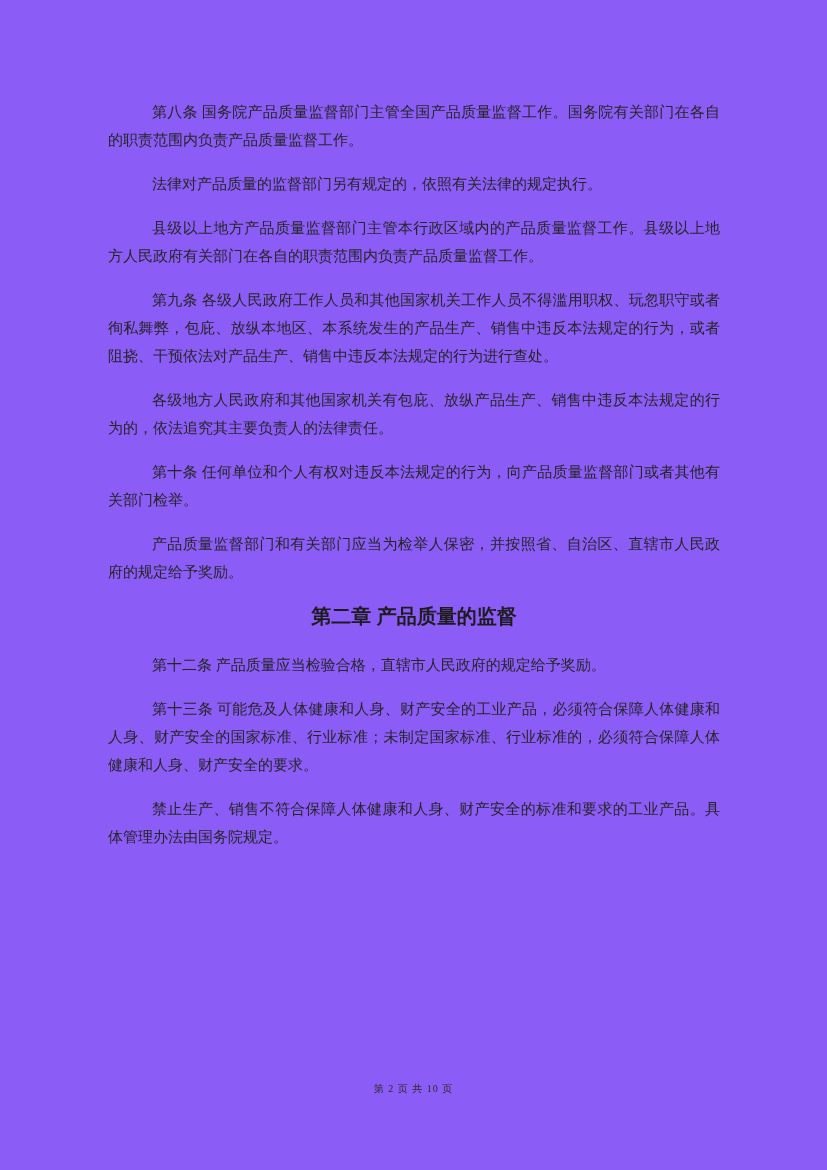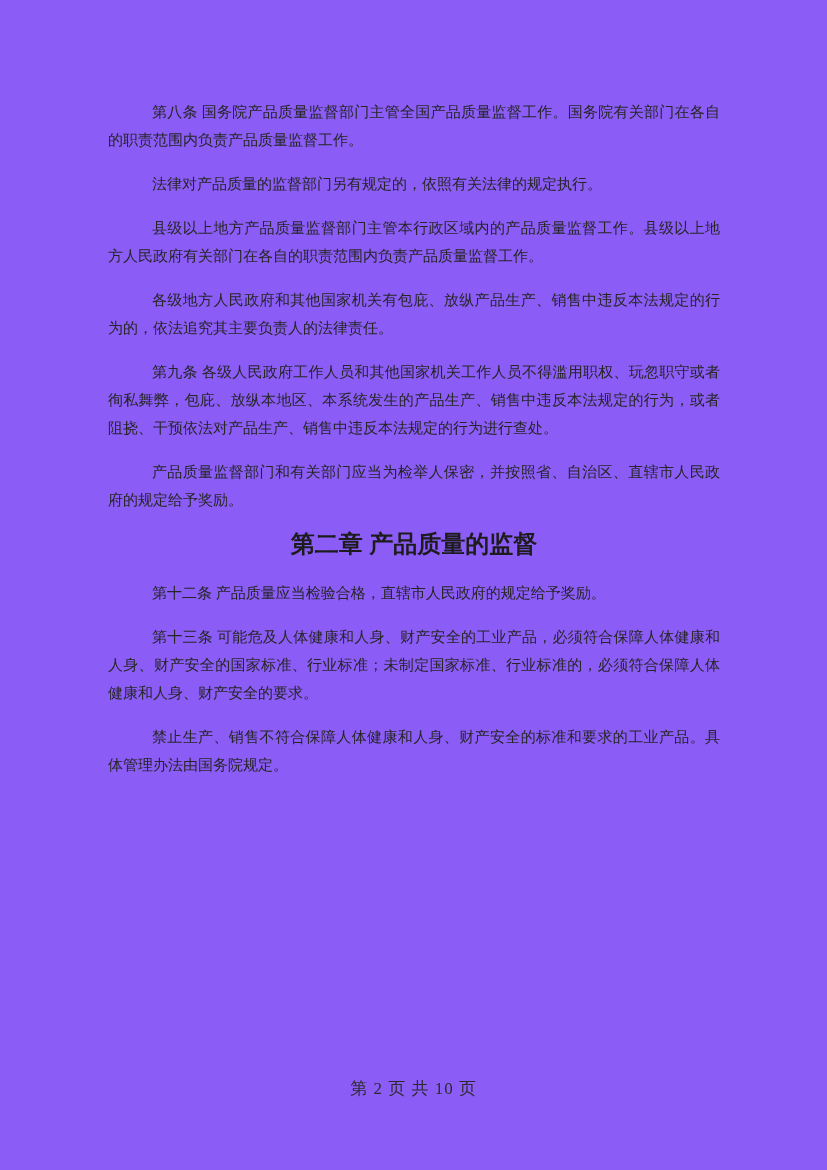--- a/index.html
+++ b/index.html
@@ -26,51 +26,52 @@
     font-size: 15px;
     line-height: 28px;
     text-align: justify;
     text-indent: 44px;
     margin: 0 0 16px 0;
     word-break: break-all;
     color: #262626;
   }
   .chapter-heading {
     font-family: "Liberation Sans", "DejaVu Sans", sans-serif;
-    font-size: 24px;
+    font-size: 20px;
     font-weight: bold;
     line-height: 28px;
     text-align: center;
     text-indent: 0;
     margin: 7px 0 21px 0;
     color: #1c1c1c;
   }
   .page-footer {
     position: absolute;
     left: 0;
     top: 1080px;
     width: 100%;
     text-align: center;
-    font-size: 17px;
+    font-size: 10px;
     line-height: 18px;
     color: #2b2b2b;
     letter-spacing: 1px;
   }
 </style>
 </head>
 <body>
 
 <div class="page">
   <div class="page-body">
 
   <p class="para">第八条 国务院产品质量监督部门主管全国产品质量监督工作。国务院有关部门在各自的职责范围内负责产品质量监督工作。</p>
       <p class="para">法律对产品质量的监督部门另有规定的，依照有关法律的规定执行。</p>
       <p class="para">县级以上地方产品质量监督部门主管本行政区域内的产品质量监督工作。县级以上地方人民政府有关部门在各自的职责范围内负责产品质量监督工作。</p>
+      <p class="para">第九条 各级人民政府工作人员和其他国家机关工作人员不得滥用职权、玩忽职守或者徇私舞弊，包庇、放纵本地区、本系统发生的产品生产、销售中违反本法规定的行为，或者阻挠、干预依法对产品生产、销售中违反本法规定的行为进行查处。</p>
       <p class="para">各级地方人民政府和其他国家机关有包庇、放纵产品生产、销售中违反本法规定的行为的，依法追究其主要负责人的法律责任。</p>
-      <p class="para">第九条 各级人民政府工作人员和其他国家机关工作人员不得滥用职权、玩忽职守或者徇私舞弊，包庇、放纵本地区、本系统发生的产品生产、销售中违反本法规定的行为，或者阻挠、干预依法对产品生产、销售中违反本法规定的行为进行查处。</p>
+      <p class="para">第十条 任何单位和个人有权对违反本法规定的行为，向产品质量监督部门或者其他有关部门检举。</p>
       <p class="para">产品质量监督部门和有关部门应当为检举人保密，并按照省、自治区、直辖市人民政府的规定给予奖励。</p>
       <h2 class="chapter-heading">第二章 产品质量的监督</h2>
       <p class="para">第十二条 产品质量应当检验合格，直辖市人民政府的规定给予奖励。</p>
       <p class="para">第十三条 可能危及人体健康和人身、财产安全的工业产品，必须符合保障人体健康和人身、财产安全的国家标准、行业标准；未制定国家标准、行业标准的，必须符合保障人体健康和人身、财产安全的要求。</p>
       <p class="para">禁止生产、销售不符合保障人体健康和人身、财产安全的标准和要求的工业产品。具体管理办法由国务院规定。</p>
     </div>
   <div class="page-footer">第 2 页 共 10 页</div>
 </div>
 
 </body></html>

